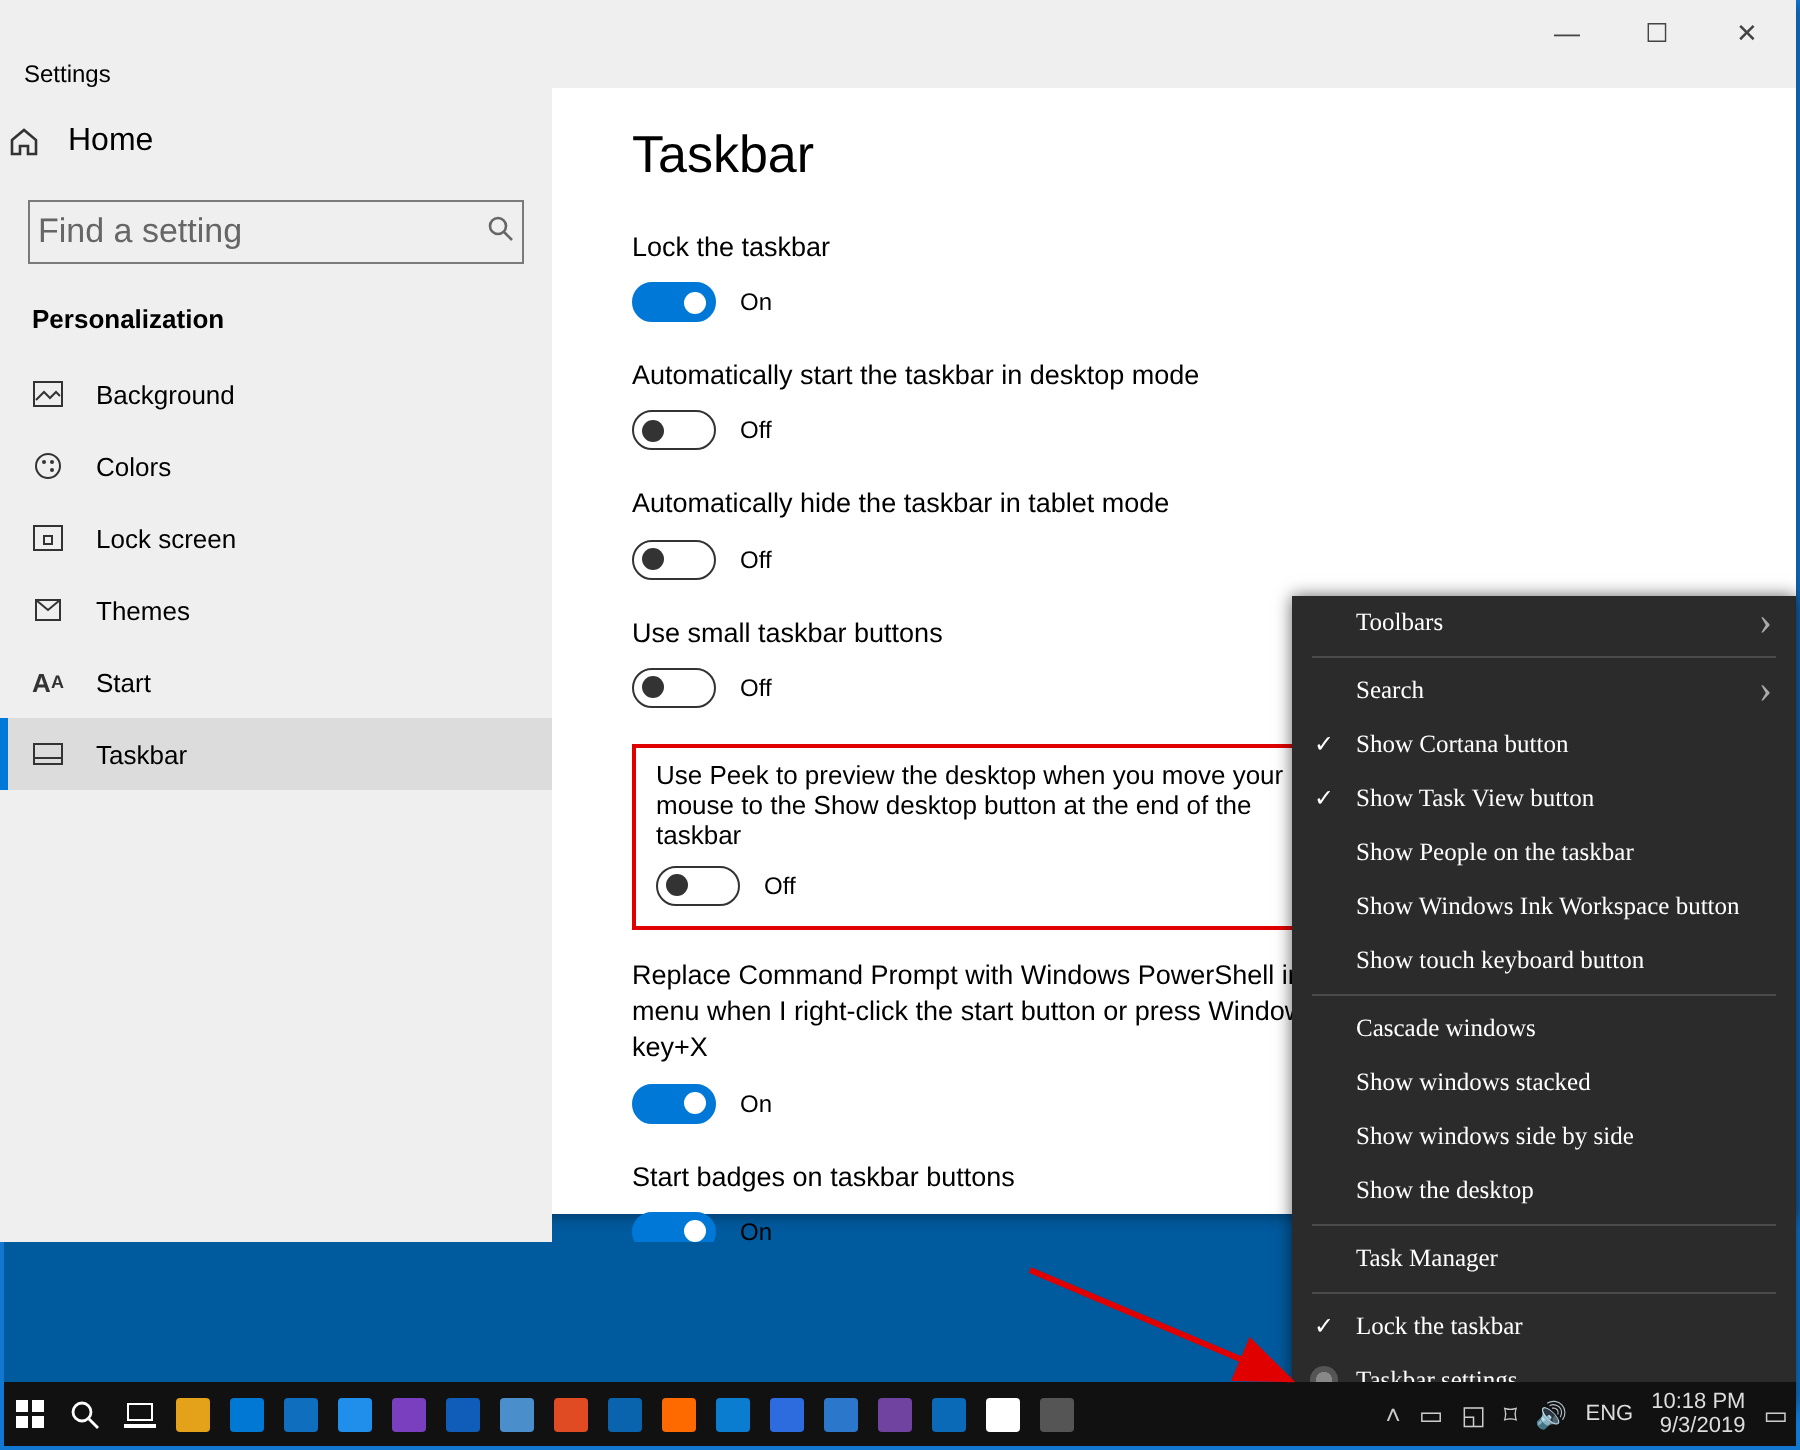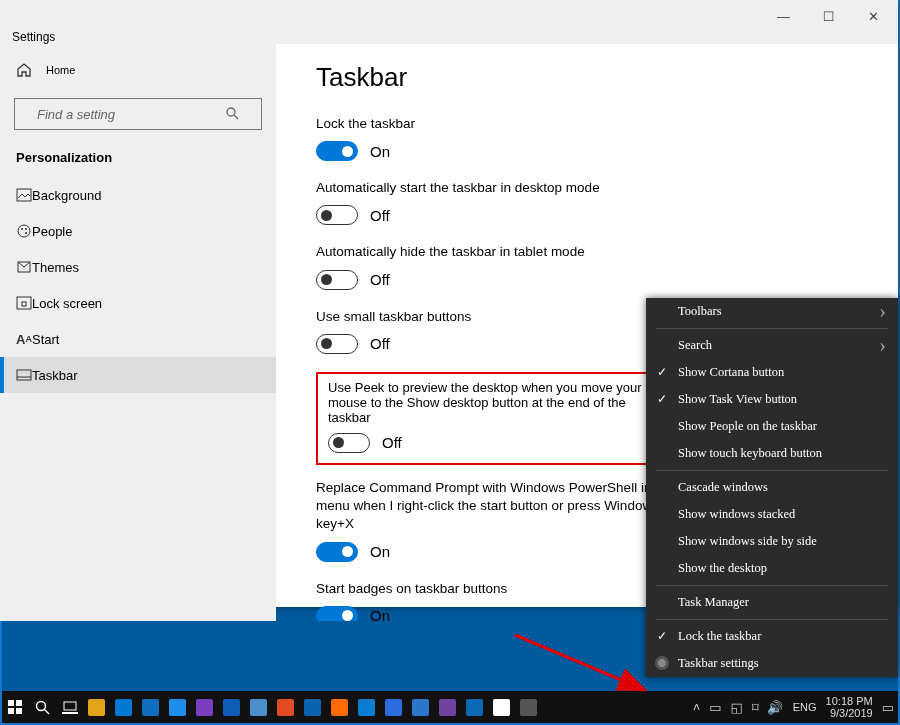--- a/index.html
+++ b/index.html
@@ -30,52 +30,52 @@
 .winbtn { width:45px; height:28px; display:flex; align-items:center; justify-content:center; color:#444; font-size:13px; }
 .body { display:flex; height:577px; }
 .side {
   width: 276px;
   background: #efefef;
   padding: 10px 0 0 0;
   border-right: 0;
 }
 .home {
   display:flex; align-items:center; gap:14px;
-  padding: 8px 16px;
-  font-size: 11px;
+  padding: 8px 4px;
+  font-size: 16px;
 }
 .search {
   margin: 12px 14px 14px 14px;
   height: 32px;
   border: 1px solid #7a7a7a;
-  display:flex; align-items:center; padding:0 22px;
-  color:#666; font-size:13px; justify-content:space-between;font-style:italic;
+  display:flex; align-items:center; padding:0 4px;
+  color:#666; font-size:17px; justify-content:space-between;
 }
 .cat { font-weight:600; font-size:13px; padding:6px 16px 12px 16px; }
 .navitem {
-  display:flex; align-items:center; gap:0;
+  display:flex; align-items:center; gap:16px;
   padding: 10px 16px 10px 16px;
   font-size:13px;
   position:relative;
 }
 .navitem.sel { background:#dcdcdc; }
 .navitem.sel::before { content:""; position:absolute; left:0; top:0; bottom:0; width:4px; background:#0078d7; }
 .icn { width:16px; height:16px; display:flex; align-items:center; justify-content:center; color:#333; }
 .main { flex:1; padding: 18px 40px 0 40px; overflow:hidden; position:relative; }
 h1 { font-weight:400; font-size:26px; margin-bottom:22px; }
 .opt { margin-bottom: 18px; max-width:360px; }
 .opt .lbl { font-size:13.5px; line-height:1.35; }
 .toggle { display:flex; align-items:center; gap:12px; margin-top:8px; }
 .sw { width:42px; height:20px; border-radius:10px; position:relative; border:1px solid #333; }
 .sw.on { background:#0078d7; border-color:#0078d7; }
 .sw.off { background:#fff; }
 .sw .knob { width:11px; height:11px; border-radius:50%; position:absolute; top:3.5px; }
 .sw.on .knob { background:#fff; right:4px; }
 .sw.off .knob { background:#333; left:4px; }
-.tval { font-size:15px; }
+.tval { font-size:12px; }
 .redbox { border:2.5px solid #e00000; padding:6px 10px 10px 10px; margin-bottom:14px; max-width:360px; }
 
 .ctx {
   position:absolute; top:298px; right:2px;
   width:252px; background:#2b2b2b; color:#fff;
   font-size:12.5px;
   box-shadow:0 0 8px rgba(0,0,0,.6);
 }
 .ctx .row { display:flex; align-items:center; height:27px; padding:0 14px 0 32px; position:relative;font-family:Liberation Serif, serif; }
 .ctx .row.arrow::after { content:"›"; position:absolute; right:12px; font-size:20px; color:#aaa; top:2px;}
@@ -137,39 +137,39 @@
       </div>
       <div class="navitem">
         <span class="icn">
             <svg width="16" height="16" viewBox="0 0 16 16">
               <circle cx="8" cy="8" r="6" fill="none" stroke="#333"></circle>
               <circle cx="6" cy="6" r="1" fill="#333"></circle>
               <circle cx="10" cy="6" r="1" fill="#333"></circle>
               <circle cx="10" cy="10" r="1" fill="#333"></circle>
             </svg>
           </span>
-        <span>People</span>
+        <span>Colors</span>
+      </div>
+      <div class="navitem">
+        <span class="icn">
+            <svg width="16" height="14" viewBox="0 0 16 14">
+              <rect x="1" y="1" width="14" height="12" fill="none" stroke="#333"></rect>
+              <rect x="6" y="6" width="4" height="4" fill="none" stroke="#333"></rect>
+            </svg>
+          </span>
+        <span>Lock screen</span>
       </div>
       <div class="navitem">
         <span class="icn">
             <svg width="16" height="14" viewBox="0 0 16 14">
               <rect x="2" y="2" width="12" height="10" fill="none" stroke="#333"></rect>
               <path d="M2 2 L8 7 L14 2" fill="none" stroke="#333"></path>
             </svg>
           </span>
         <span>Themes</span>
-      </div>
-      <div class="navitem">
-        <span class="icn">
-            <svg width="16" height="14" viewBox="0 0 16 14">
-              <rect x="1" y="1" width="14" height="12" fill="none" stroke="#333"></rect>
-              <rect x="6" y="6" width="4" height="4" fill="none" stroke="#333"></rect>
-            </svg>
-          </span>
-        <span>Lock screen</span>
       </div>
       <div class="navitem">
         <span class="icn" style="font-size:13px;font-weight:600;">A<span style="font-size:9px;">A</span></span>
         <span>Start</span>
       </div>
       <div class="navitem sel">
         <span class="icn">
             <svg width="16" height="12" viewBox="0 0 16 12">
               <rect x="1" y="1" width="14" height="10" fill="none" stroke="#333"></rect>
               <line x1="1" y1="8" x2="15" y2="8" stroke="#333"></line>
@@ -250,20 +250,21 @@
   </div>
 </div>
 
 <div class="ctx" id="ctx">
     <div class="row arrow">Toolbars</div>
     <div class="sep"></div>
     <div class="row arrow">Search</div>
     <div class="row chk">Show Cortana button</div>
     <div class="row chk">Show Task View button</div>
     <div class="row">Show People on the taskbar</div>
+    <div class="row">Show Windows Ink Workspace button</div>
     <div class="row">Show touch keyboard button</div>
     <div class="sep"></div>
     <div class="row">Cascade windows</div>
     <div class="row">Show windows stacked</div>
     <div class="row">Show windows side by side</div>
     <div class="row">Show the desktop</div>
     <div class="sep"></div>
     <div class="row">Task Manager</div>
     <div class="sep"></div>
     <div class="row chk">Lock the taskbar</div>

